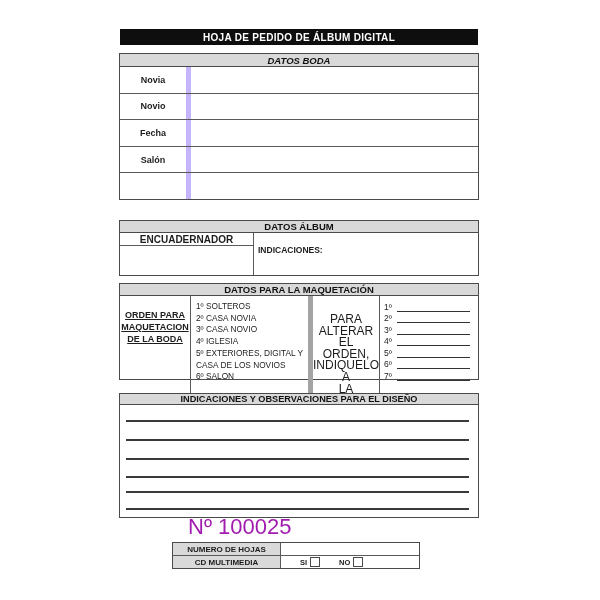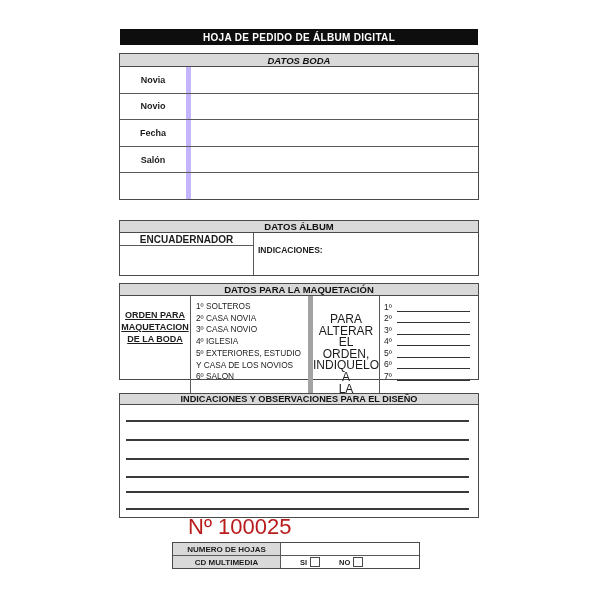--- a/index.html
+++ b/index.html
@@ -71,21 +71,21 @@
   .maq-slot-line { flex: 1; height: 10px; border-bottom: 1px solid #333; }
 
   
   .obs { top: 393px; height: 125px; }
   .obs .section-header { height: 11px; font-size: 9.2px; }
   .obs-line { position: absolute; left: 6px; width: 343px; border-bottom: 2px solid #3a3a3a; }
 
   
   .order-number {
     position: absolute; left: 188px; top: 514px;
-    font-size: 22px; line-height: 25px; color: #b91c1c;
+    font-size: 22px; line-height: 25px; color: #a21caf;
   }
 
   
   .bottom-table {
     position: absolute; left: 172px; top: 542px; width: 248px; height: 27px;
     border: 1px solid #4a4a4a; display: flex; flex-direction: column;
   }
   .bt-row { flex: 1; display: flex; border-bottom: 1px solid #5a5a5a; }
   .bt-row:last-child { border-bottom: none; }
   .bt-label {
@@ -153,21 +153,21 @@
       <div class="maq-col1">
         <div class="maq-col1-title">ORDEN PARA MAQUETACION DE LA BODA</div>
         <div class="maq-col1-note">ORDEN POR DEFECTO</div>
       </div>
 
       <div class="maq-col2">
         <div class="maq-list-item">1º SOLTEROS</div>
         <div class="maq-list-item">2º CASA NOVIA</div>
         <div class="maq-list-item">3º CASA NOVIO</div>
         <div class="maq-list-item">4º IGLESIA</div>
-        <div class="maq-list-item">5º EXTERIORES, ESTUDIO Y CASA DE LOS NOVIOS</div>
+        <div class="maq-list-item">5º EXTERIORES, DIGITAL Y CASA DE LOS NOVIOS</div>
         <div class="maq-list-item">6º SALON</div>
       </div>
 
       <div class="maq-col3">
         <div>PARA</div>
         <div>ALTERAR EL</div>
         <div>ORDEN,</div>
         <div>INDIQUELO A</div>
         <div>LA DERECHA</div>
       </div>

